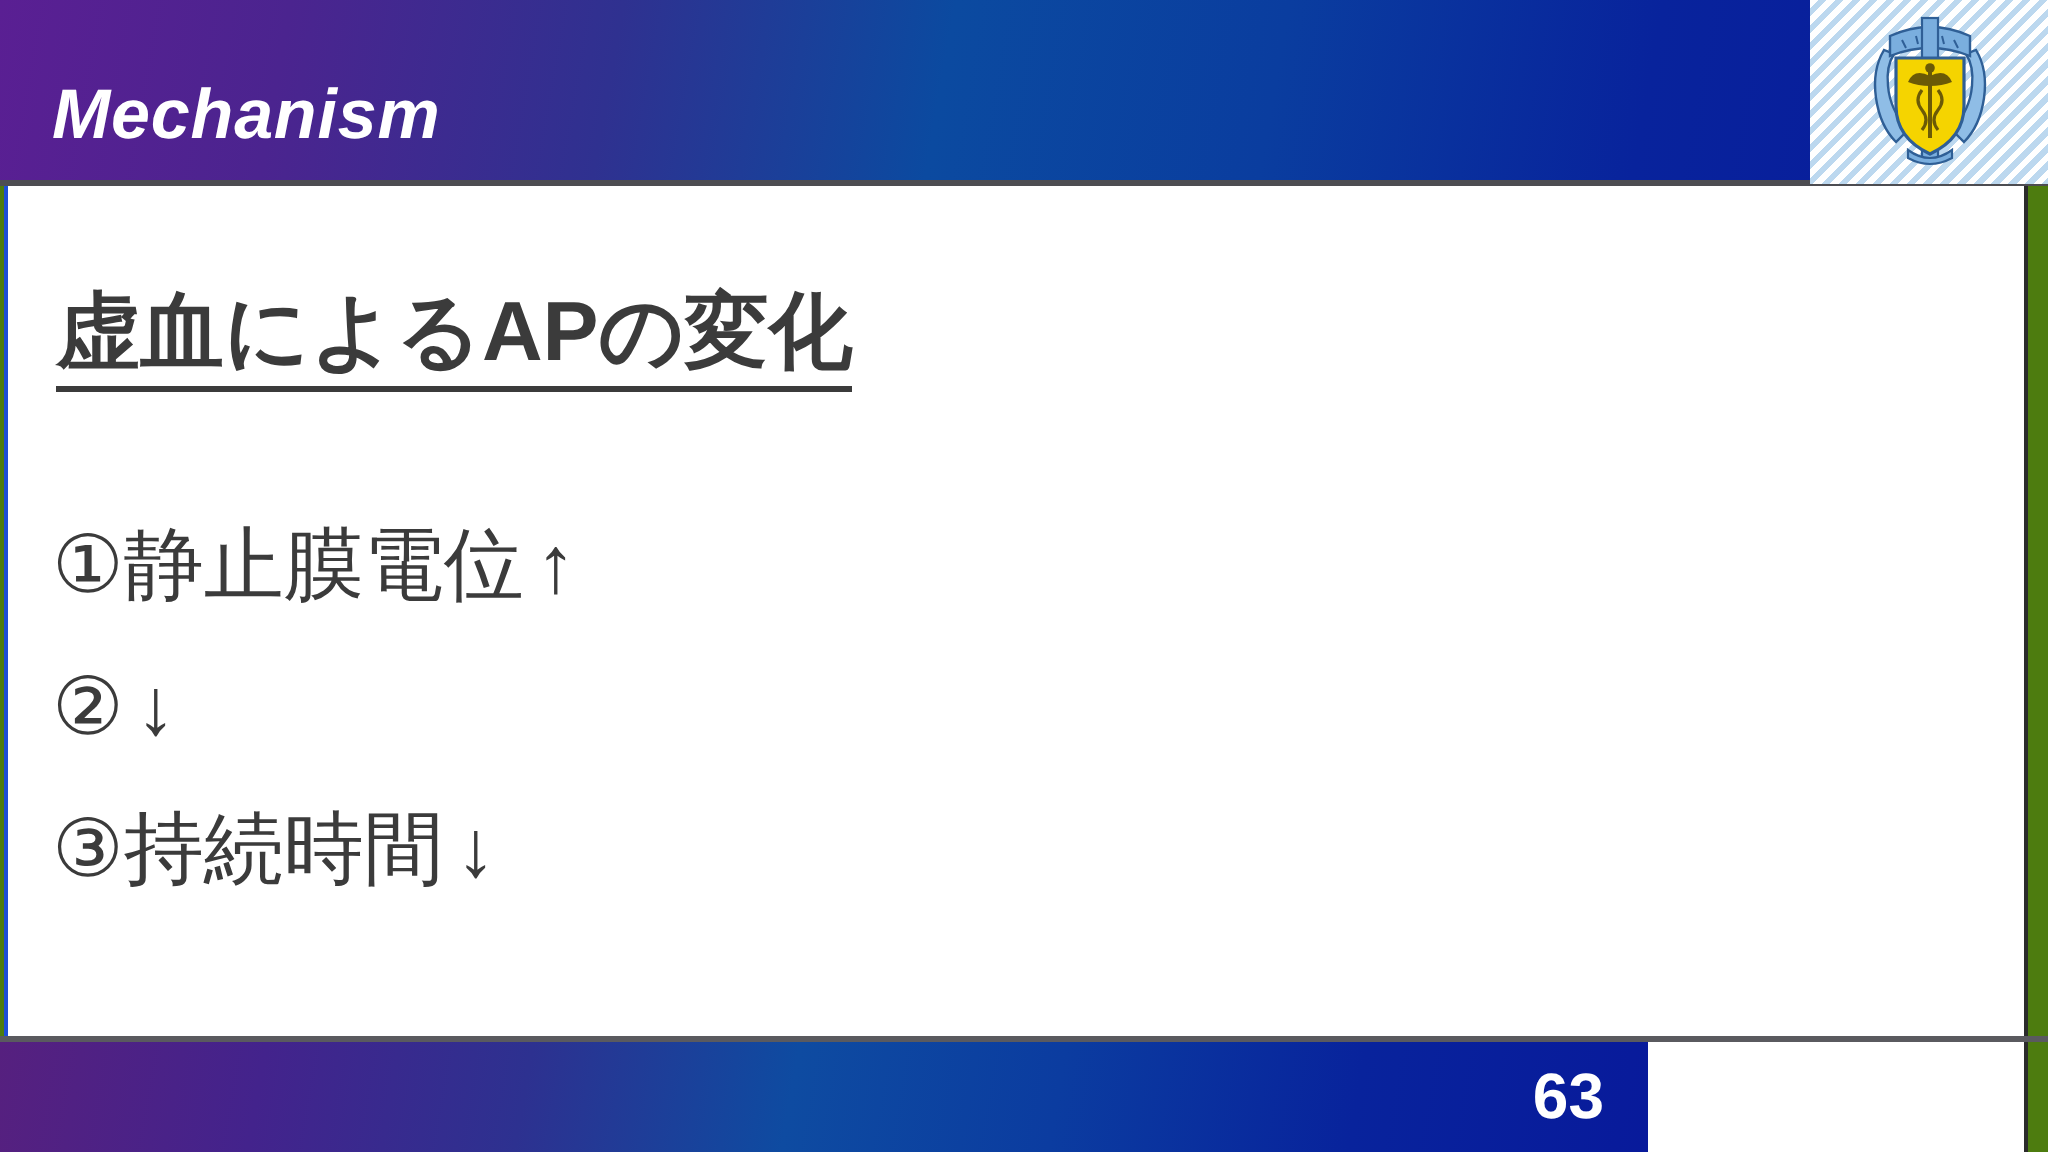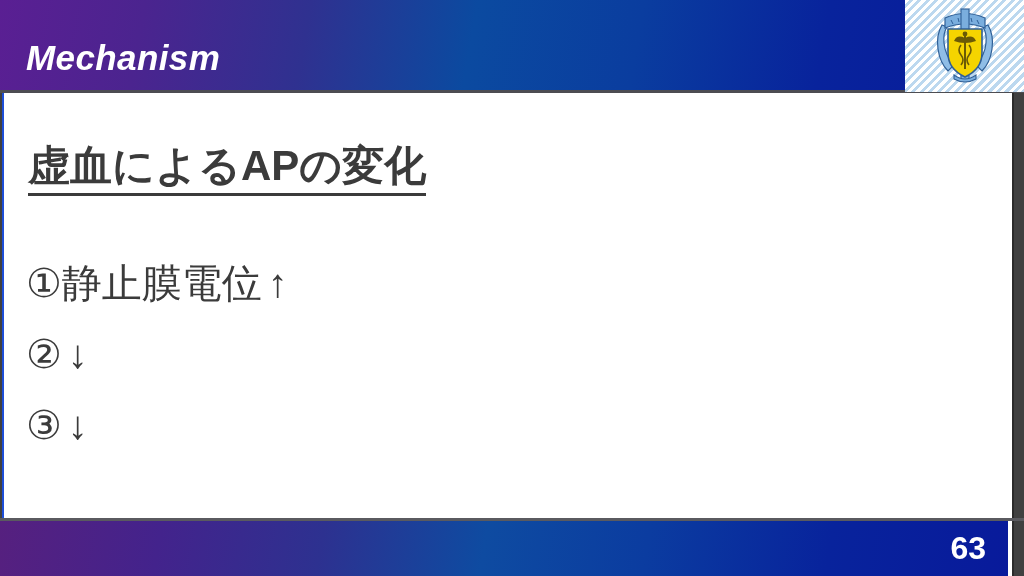--- a/index.html
+++ b/index.html
@@ -11,21 +11,21 @@
     width: 1024px;
     height: 576px;
     overflow: hidden;
     font-family: "Liberation Sans", "DejaVu Sans", sans-serif;
   }
 
   .slide {
     position: relative;
     width: 1024px;
     height: 576px;
-    background: #404040;
+    background: #4d7c0f;
     overflow: hidden;
   }
 
   
   .header-band {
     position: absolute;
     left: 0;
     top: 0;
     width: 1024px;
     height: 90px;
@@ -149,21 +149,21 @@
     left: 0;
     top: 518px;
     width: 1024px;
     height: 3px;
     background: #5a5a5f;
   }
   .footer-band {
     position: absolute;
     left: 0;
     top: 521px;
-    width: 1008px;
+    width: 824px;
     height: 55px;
     background: linear-gradient(100deg,
         #56207f 0%,
         #43238c 16%,
         #2d3190 32%,
         #0e4ba1 48%,
         #0b3ca0 64%,
         #08239c 82%,
         #081a9b 100%);
   }
@@ -224,20 +224,21 @@
         <span class="bullet-arrow">↑</span>
       </div>
 
       <div class="bullet-row">
         <span class="bullet-marker">②</span>
         <span class="bullet-arrow">↓</span>
       </div>
 
       <div class="bullet-row">
         <span class="bullet-marker">③</span>
+        <span class="bullet-text">持続時間</span>
         <span class="bullet-arrow">↓</span>
       </div>
 
     </div>
   </div>
 
   <div class="footer-rule"></div>
   <div class="footer-band">
     <div class="page-number">63</div>
   </div>

